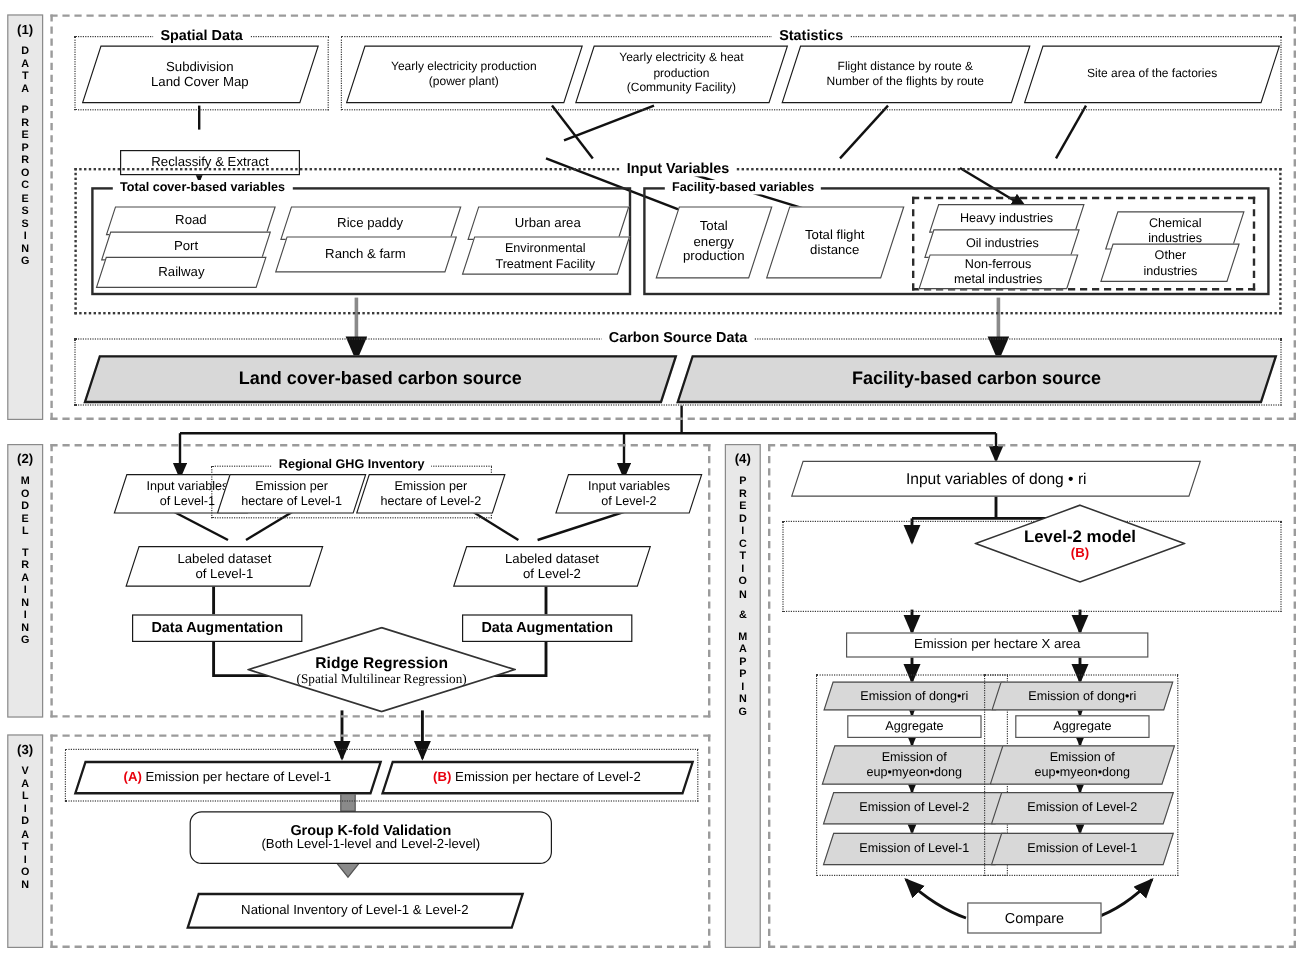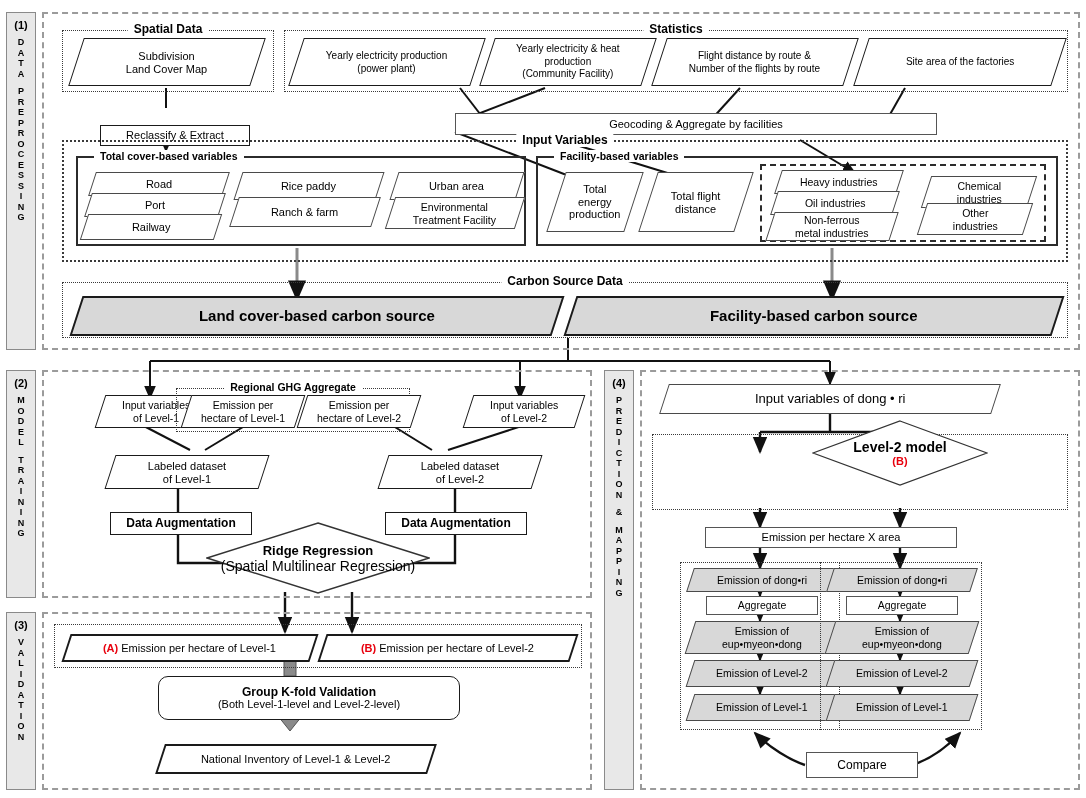--- a/index.html
+++ b/index.html
@@ -63,21 +63,21 @@
 
   
   .diamond-wrap{position:absolute;}
   .diamond-wrap svg{position:absolute;left:0;top:0;}
   .diamond-label{
     position:absolute;left:0;top:0;width:100%;height:100%;
     display:flex;flex-direction:column;align-items:center;justify-content:center;
     text-align:center;pointer-events:none;
   }
 
-  .t9{font-size:14px;}
+  .t9{font-size:11px;font-family:Liberation Serif, serif;}
   .t10{font-size:10px;}
   .t105{font-size:10.5px;}
   .t11{font-size:11px;}
   .t12{font-size:12px;}
   .t13{font-size:13px;}
   .t14{font-size:14px;}
   .t15{font-size:15px;}
   .b{font-weight:bold;}
   .red{color:#e8000d;font-weight:bold;}
 
@@ -221,23 +221,20 @@
     <span>Number of the flights by route</span></span>
   </div>
   <div class="para" style="left:861px;top:38px;width:196px;height:46px;">
     <span class="t10"><span>Site area of the factories</span></span>
   </div>
 
   <div class="rect" style="left:100px;top:108px;width:148px;height:19px;margin-top:17px;">
     <span class="t11">Reclassify &amp;  Extract</span>
   </div>
 
-  <div class="rect thin" style="left:455px;top:113px;width:480px;height:20px;">
-    <span class="t11">Geocoding &amp; Aggregate by facilities</span>
-  </div>
 
   <div class="abs dotted-group" style="left:62px;top:140px;width:1006px;height:122px;">
     <span class="group-title center">Input Variables</span>
   </div>
 
   <div class="abs solid-group" style="left:76px;top:156px;width:450px;height:90px;">
     <span class="group-title left sm">Total cover-based variables</span>
   </div>
   <div class="para thin" style="left:92px;top:172px;width:132px;height:22px;">
     <span class="t11">Road</span>
@@ -314,21 +311,21 @@
   <div class="para" style="left:100px;top:395px;width:110px;height:31px;">
     <span class="t105"><span>Input variables</span><br>
     <span>of Level-1</span></span>
     </div>
   <div class="para" style="left:468px;top:395px;width:110px;height:31px;">
     <span class="t105"><span>Input variables</span><br>
     <span>of Level-2</span></span>
     </div>
 
   <div class="abs dotted-group-thin" style="left:176px;top:388px;width:234px;height:44px;">
-    <span class="group-title center sm">Regional GHG Aggregate</span>
+    <span class="group-title center sm">Regional GHG Inventory</span>
   </div>
   <div class="para" style="left:186px;top:395px;width:112px;height:31px;">
     <span class="t105"><span>Emission per</span><br>
     <span>hectare of Level-1</span></span>
     </div>
   <div class="para" style="left:302px;top:395px;width:112px;height:31px;">
     <span class="t105"><span>Emission per</span><br>
     <span>hectare of Level-2</span></span>
     </div>
 

